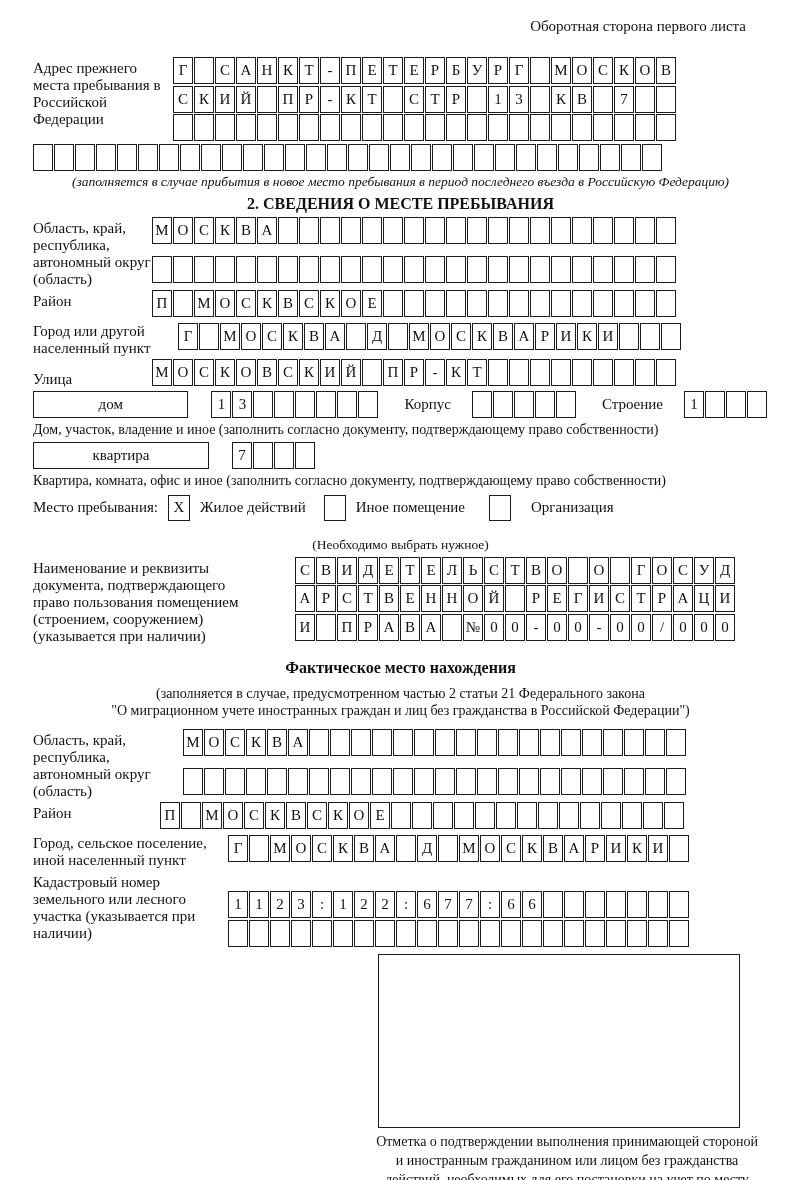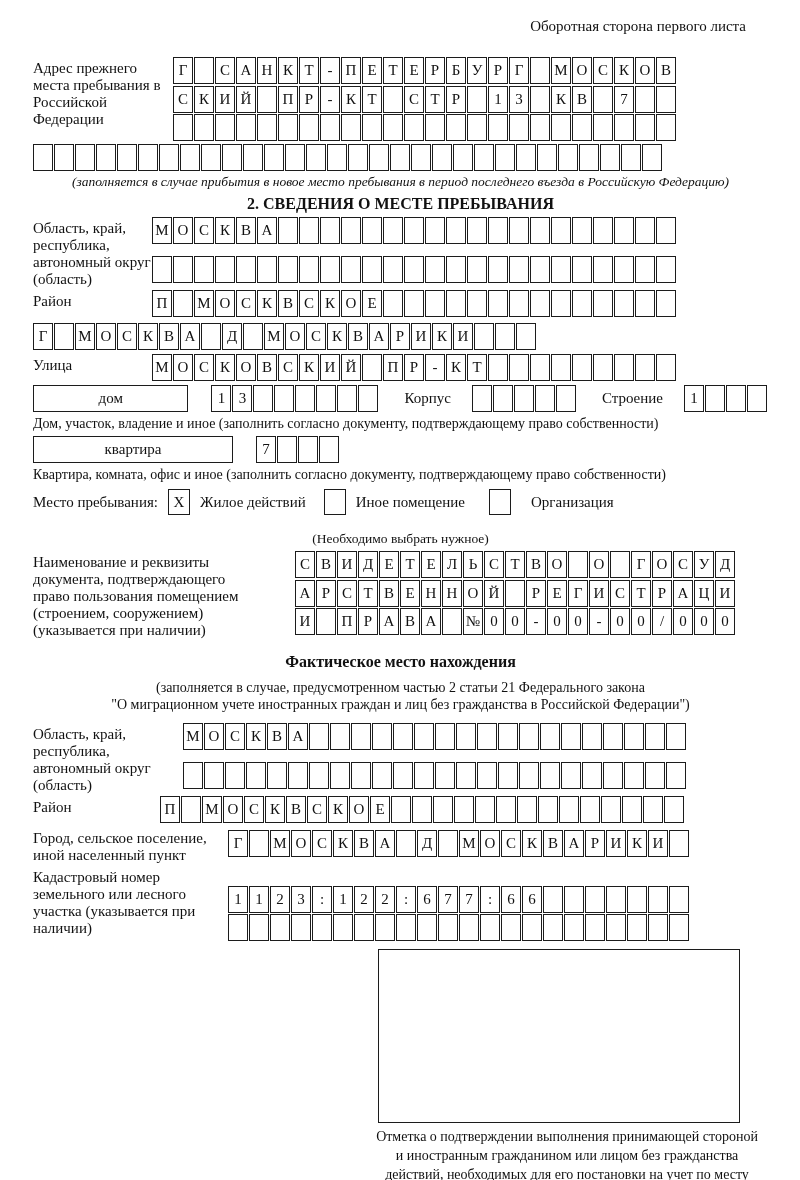--- a/index.html
+++ b/index.html
@@ -262,20 +262,21 @@
         <div class="cell"></div>
         <div class="cell"></div>
         <div class="cell"></div>
         <div class="cell"></div>
         <div class="cell"></div>
         <div class="cell"></div>
       </div>
   </div>
 
   <div class="field" style="margin-top:2px;">
+    <div class="flabel w145">Город или другой населенный пункт</div>
     <div class="cells" style="margin-top:3px;">
         <div class="cell">Г</div>
         <div class="cell"></div>
         <div class="cell">М</div>
         <div class="cell">О</div>
         <div class="cell">С</div>
         <div class="cell">К</div>
         <div class="cell">В</div>
         <div class="cell">А</div>
         <div class="cell"></div>
@@ -290,21 +291,21 @@
         <div class="cell">Р</div>
         <div class="cell">И</div>
         <div class="cell">К</div>
         <div class="cell">И</div>
         <div class="cell"></div>
         <div class="cell"></div>
         <div class="cell"></div>
       </div>
   </div>
 
-  <div class="field" style="margin-top:2px;">
+  <div class="field" style="margin-top:2px;align-items:flex-end;">
     <div class="flabel w119">Улица</div>
     <div class="cells">
         <div class="cell">М</div>
         <div class="cell">О</div>
         <div class="cell">С</div>
         <div class="cell">К</div>
         <div class="cell">О</div>
         <div class="cell">В</div>
         <div class="cell">С</div>
         <div class="cell">К</div>
@@ -352,21 +353,21 @@
     <div class="cells" style="margin:0;">
         <div class="cell">1</div>
         <div class="cell"></div>
         <div class="cell"></div>
         <div class="cell"></div>
       </div>
   </div>
   <div class="center-note" style="text-align:left; margin-top:3px; font-size:14px;">Дом, участок, владение и иное (заполнить согласно документу, подтверждающему право собственности)</div>
 
   <div class="house-row" style="margin-top:4px;">
-    <div class="label-box" style="width:200px;">квартира</div>
+    <div class="label-box" style="width:176px;">квартира</div>
     <div class="cells" style="margin:0 0 0 8px;">
         <div class="cell">7</div>
         <div class="cell"></div>
         <div class="cell"></div>
         <div class="cell"></div>
       </div>
   </div>
   <div class="center-note" style="text-align:left; margin-top:3px; font-size:14px;">Квартира, комната, офис и иное (заполнить согласно документу, подтверждающему право собственности)</div>
 
   <div class="chk-row">

